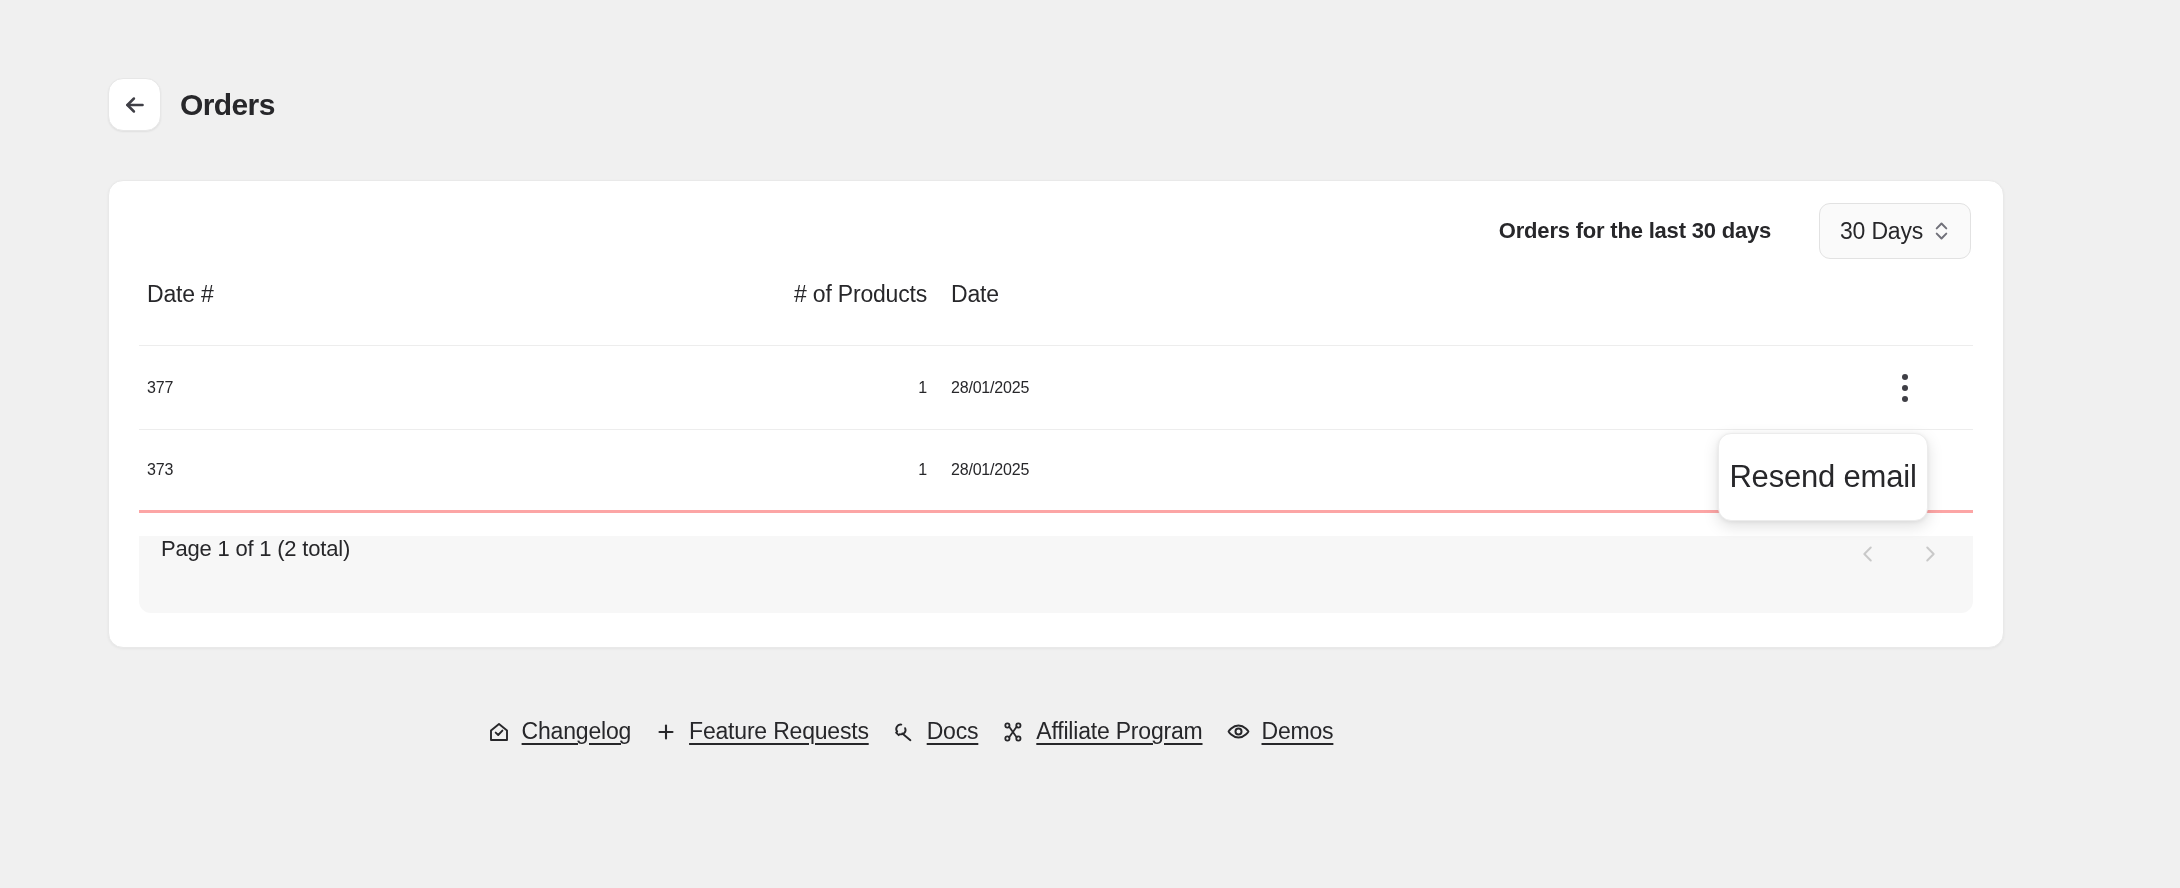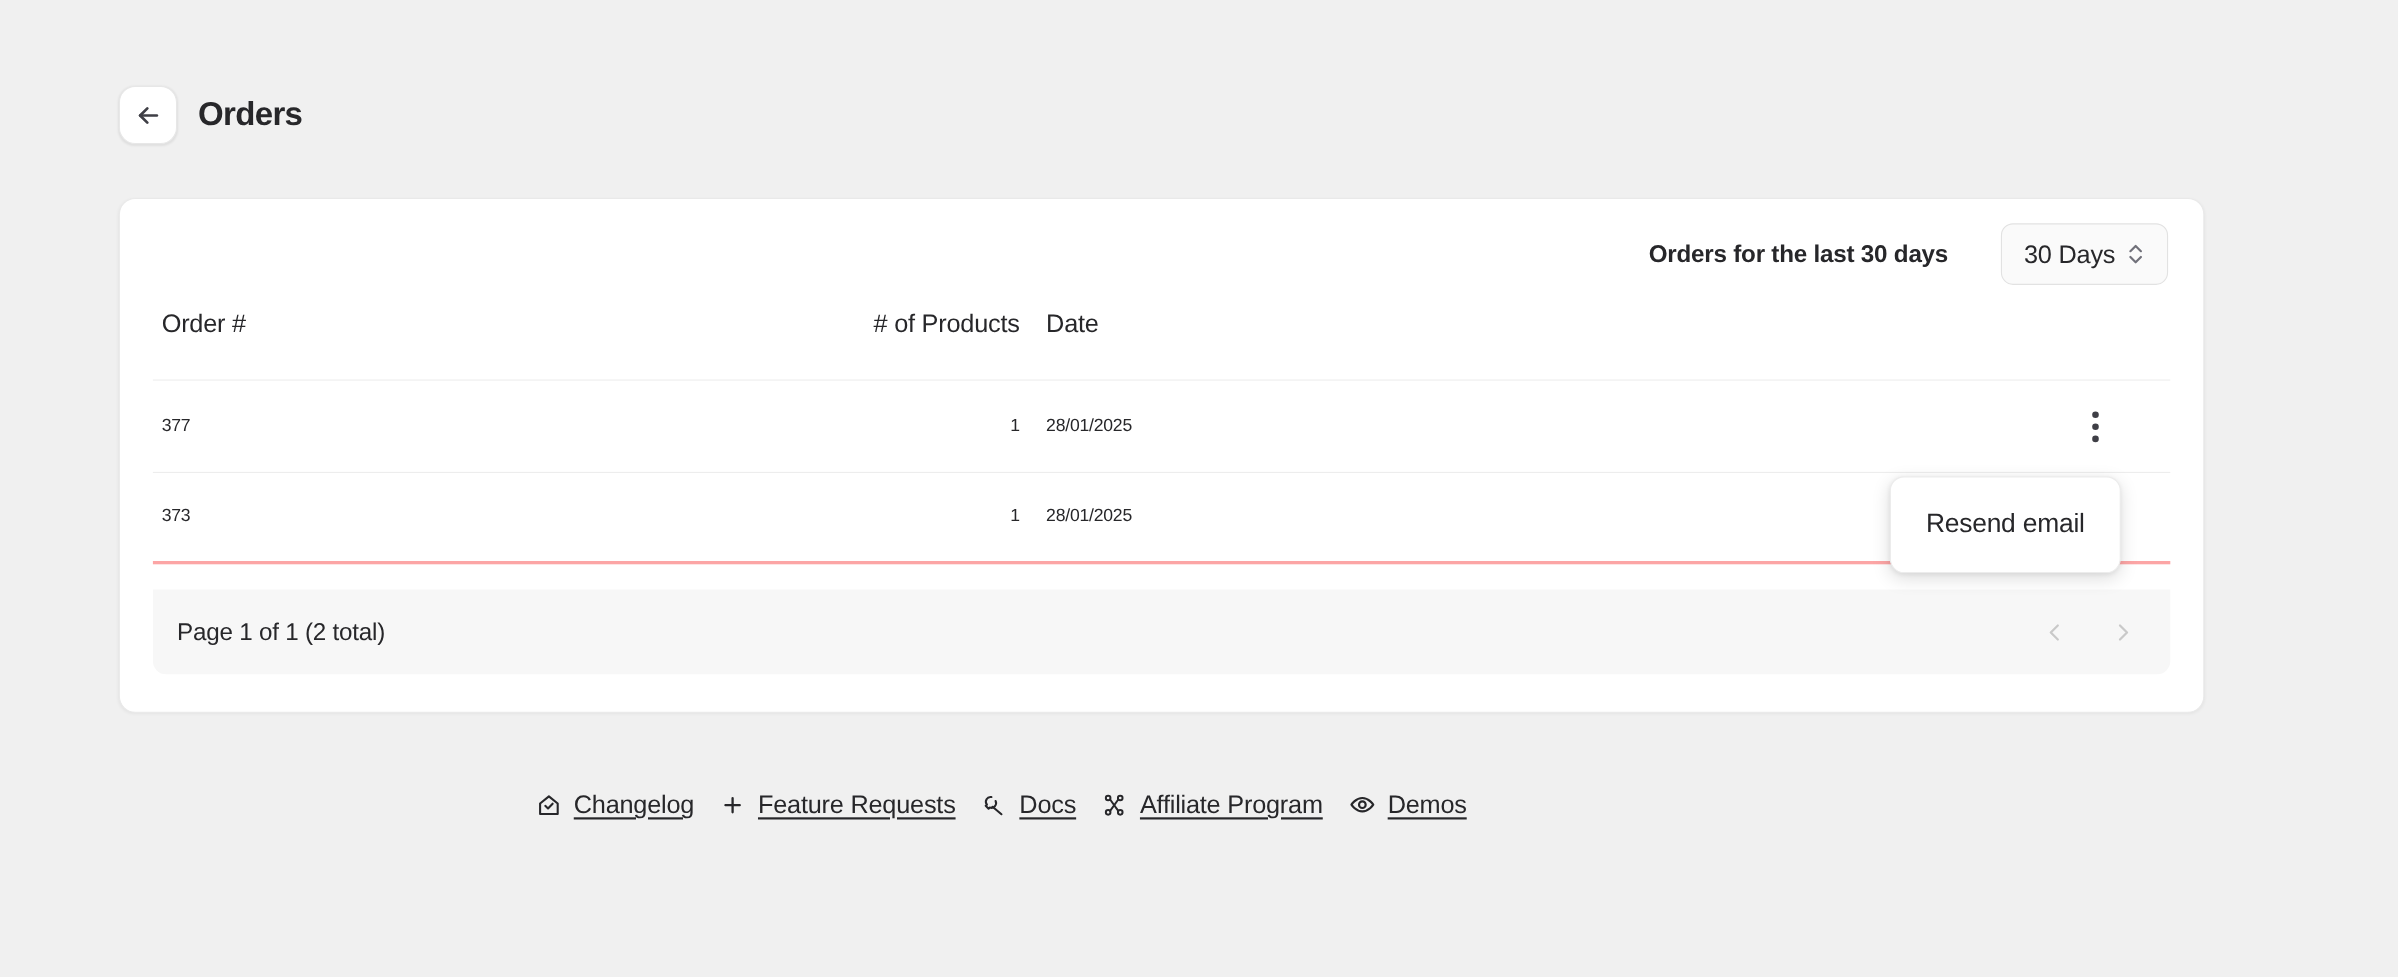--- a/index.html
+++ b/index.html
@@ -173,37 +173,37 @@
     background: #ffffff;
     border: 1px solid #ececec;
     border-radius: 13px;
     box-shadow: 0 5px 16px rgba(0,0,0,0.13), 0 1px 4px rgba(0,0,0,0.06);
     display: flex;
     align-items: center;
     justify-content: center;
     z-index: 20;
   }
   .popover-item {
-    font-size: 24px;
+    font-size: 31px;
     color: #27272a;
     letter-spacing: -0.2px;
     cursor: pointer;
   }
 
   
   .card-footer {
     position: absolute;
     left: 30px;
     top: 355px;
     width: 1834px;
     height: 77px;
     background: #f7f7f7;
     border-radius: 0 0 12px 12px;
     display: flex;
-    align-items: center;
+    align-items: flex-start;
     justify-content: space-between;
     padding: 0 25px 0 22px;
   }
   .footer-info {
     font-size: 22px;
     color: #27272a;
     letter-spacing: -0.2px;
   }
   .pager {
     display: flex;
@@ -280,21 +280,21 @@
             <polyline points="3.5 8.5 8 4 12.5 8.5"></polyline>
             <polyline points="3.5 13.5 8 18 12.5 13.5"></polyline>
           </svg>
         </span>
       </div>
     </div>
 
     <div class="table">
 
       <div class="row head">
-        <div class="col-order th">Order #</div>
+        <div class="col-order th">Date #</div>
         <div class="col-products th"># of Products</div>
         <div class="col-date th">Date</div>
         <div class="col-actions th"></div>
       </div>
 
       <div class="row body">
         <div class="col-order td">377</div>
         <div class="col-products td">1</div>
         <div class="col-date td">28/01/2025</div>
         <div class="col-manu td"></div>

